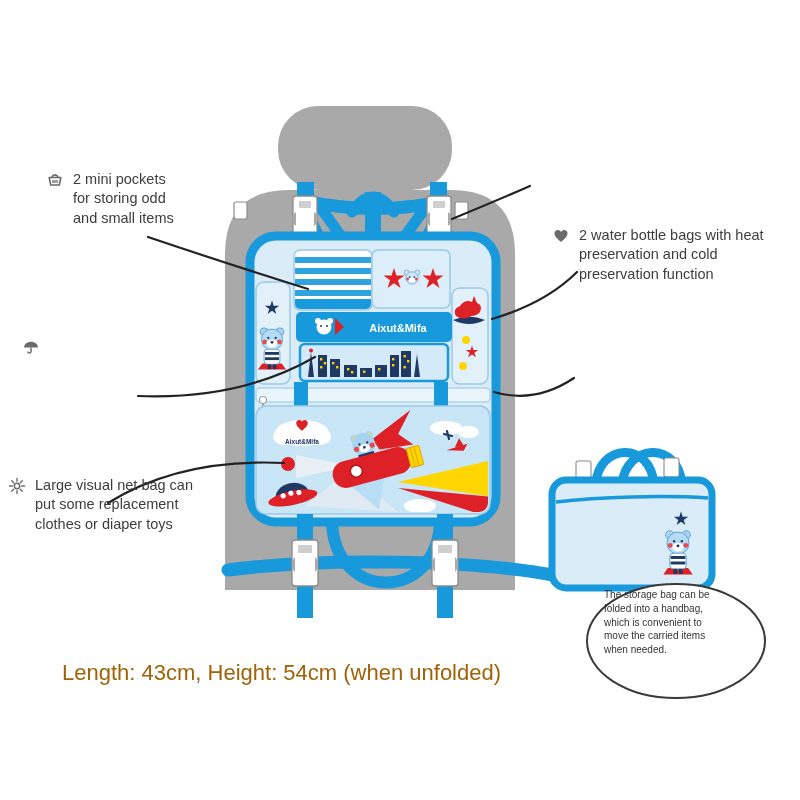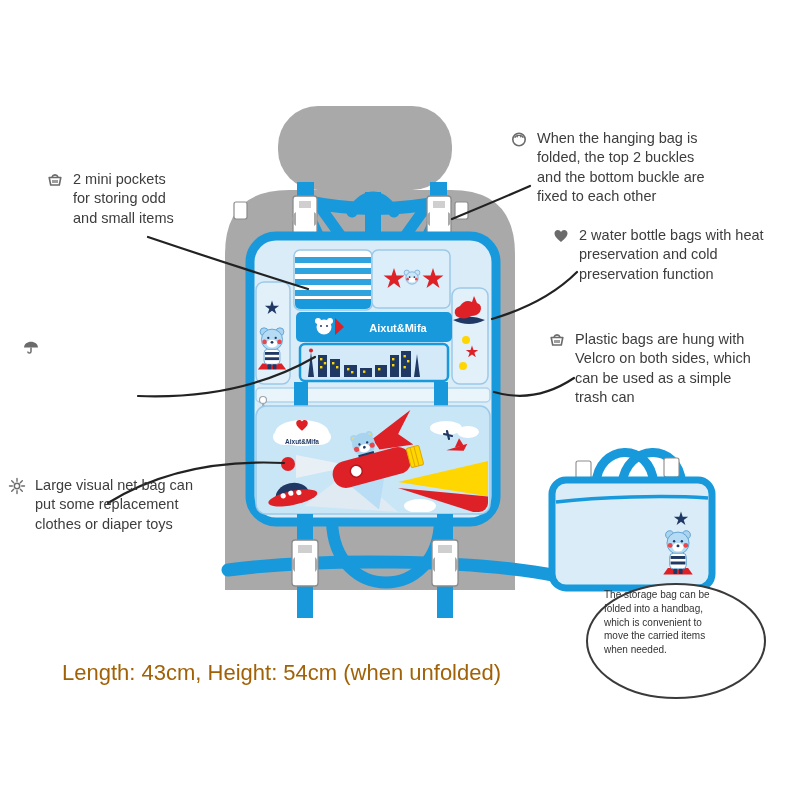--- a/index.html
+++ b/index.html
@@ -281,59 +281,37 @@
   <svg class="icn" width="18" height="18" viewBox="0 0 18 18">
     <path d="M6,6 A3.2,3.2 0 0 1 12,6" fill="none" stroke="#6b6b6b" stroke-width="1.6"></path>
     <path d="M3.2,6.5 H14.8 L13.3,14 H4.7 Z" fill="none" stroke="#6b6b6b" stroke-width="1.6" stroke-linejoin="round"></path>
     <path d="M7,9 V12 M9,9 V12 M11,9 V12" stroke="#6b6b6b" stroke-width="1.3"></path>
   </svg>
   <div class="txt">2 mini pockets
 for storing odd
 and small items</div>
 </div>
 
-<div class="note" style="left:510px;top:129px;width:240px;">
-  <svg class="icn" width="18" height="18" viewBox="0 0 18 18">
-    <circle cx="9" cy="9.5" r="6.2" fill="none" stroke="#6b6b6b" stroke-width="1.6"></circle>
-    <path d="M4.7,7.8 C6,4.5 12,4.5 13.3,7.8" fill="none" stroke="#6b6b6b" stroke-width="1.4"></path>
-    <path d="M7.4,4.8 L7.2,7.4 M10.6,4.8 L10.8,7.4" stroke="#6b6b6b" stroke-width="1.2"></path>
-  </svg>
-  <div class="txt">When the hanging bag is
-folded, the top 2 buckles
-and the bottom buckle are
-fixed to each other</div>
-</div>
 
 <div class="note" style="left:552px;top:226px;width:235px;">
   <svg class="icn" width="18" height="18" viewBox="0 0 18 18">
     <path d="M9,15 C4,11 2.5,8.5 2.5,6.2 C2.5,4.3 4,3 5.8,3 C7.2,3 8.4,3.9 9,5 C9.6,3.9 10.8,3 12.2,3 C14,3 15.5,4.3 15.5,6.2 C15.5,8.5 14,11 9,15 Z" fill="#6b6b6b"></path>
   </svg>
   <div class="txt">2 water bottle bags with heat
 preservation and cold
 preservation function</div>
 </div>
 
 <div class="note" style="left:22px;top:338px;width:205px;">
   <svg class="icn" width="18" height="18" viewBox="0 0 18 18">
     <path d="M2,8.5 C2.3,5 5.2,2.8 9,2.8 C12.8,2.8 15.7,5 16,8.5 Z" fill="#6b6b6b"></path>
     <path d="M9,8.5 V12.5 A1.6,1.6 0 0 1 5.8,12.5" fill="none" stroke="#6b6b6b" stroke-width="1.5"></path>
   </svg>
 </div>
 
-<div class="note" style="left:548px;top:330px;width:215px;">
-  <svg class="icn" width="18" height="18" viewBox="0 0 18 18">
-    <path d="M6,6 A3.2,3.2 0 0 1 12,6" fill="none" stroke="#6b6b6b" stroke-width="1.6"></path>
-    <path d="M3.2,6.5 H14.8 L13.3,14 H4.7 Z" fill="none" stroke="#6b6b6b" stroke-width="1.6" stroke-linejoin="round"></path>
-    <path d="M7,9 V12 M9,9 V12 M11,9 V12" stroke="#6b6b6b" stroke-width="1.3"></path>
-  </svg>
-  <div class="txt">Plastic bags are hung with
-Velcro on both sides, which
-can be used as a simple
-trash can</div>
-</div>
 
 <div class="note" style="left:8px;top:476px;width:205px;">
   <svg class="icn" width="18" height="18" viewBox="0 0 18 18">
     <circle cx="9" cy="9" r="2.7" fill="none" stroke="#6b6b6b" stroke-width="1.5"></circle>
     <g stroke="#6b6b6b" stroke-width="1.4" stroke-linecap="round">
       <path d="M9,1.5 V4.3 M9,13.7 V16.5 M1.5,9 H4.3 M13.7,9 H16.5"></path>
       <path d="M3.7,3.7 L5.7,5.7 M12.3,12.3 L14.3,14.3 M14.3,3.7 L12.3,5.7 M5.7,12.3 L3.7,14.3"></path>
     </g>
   </svg>
   <div class="txt">Large visual net bag can

